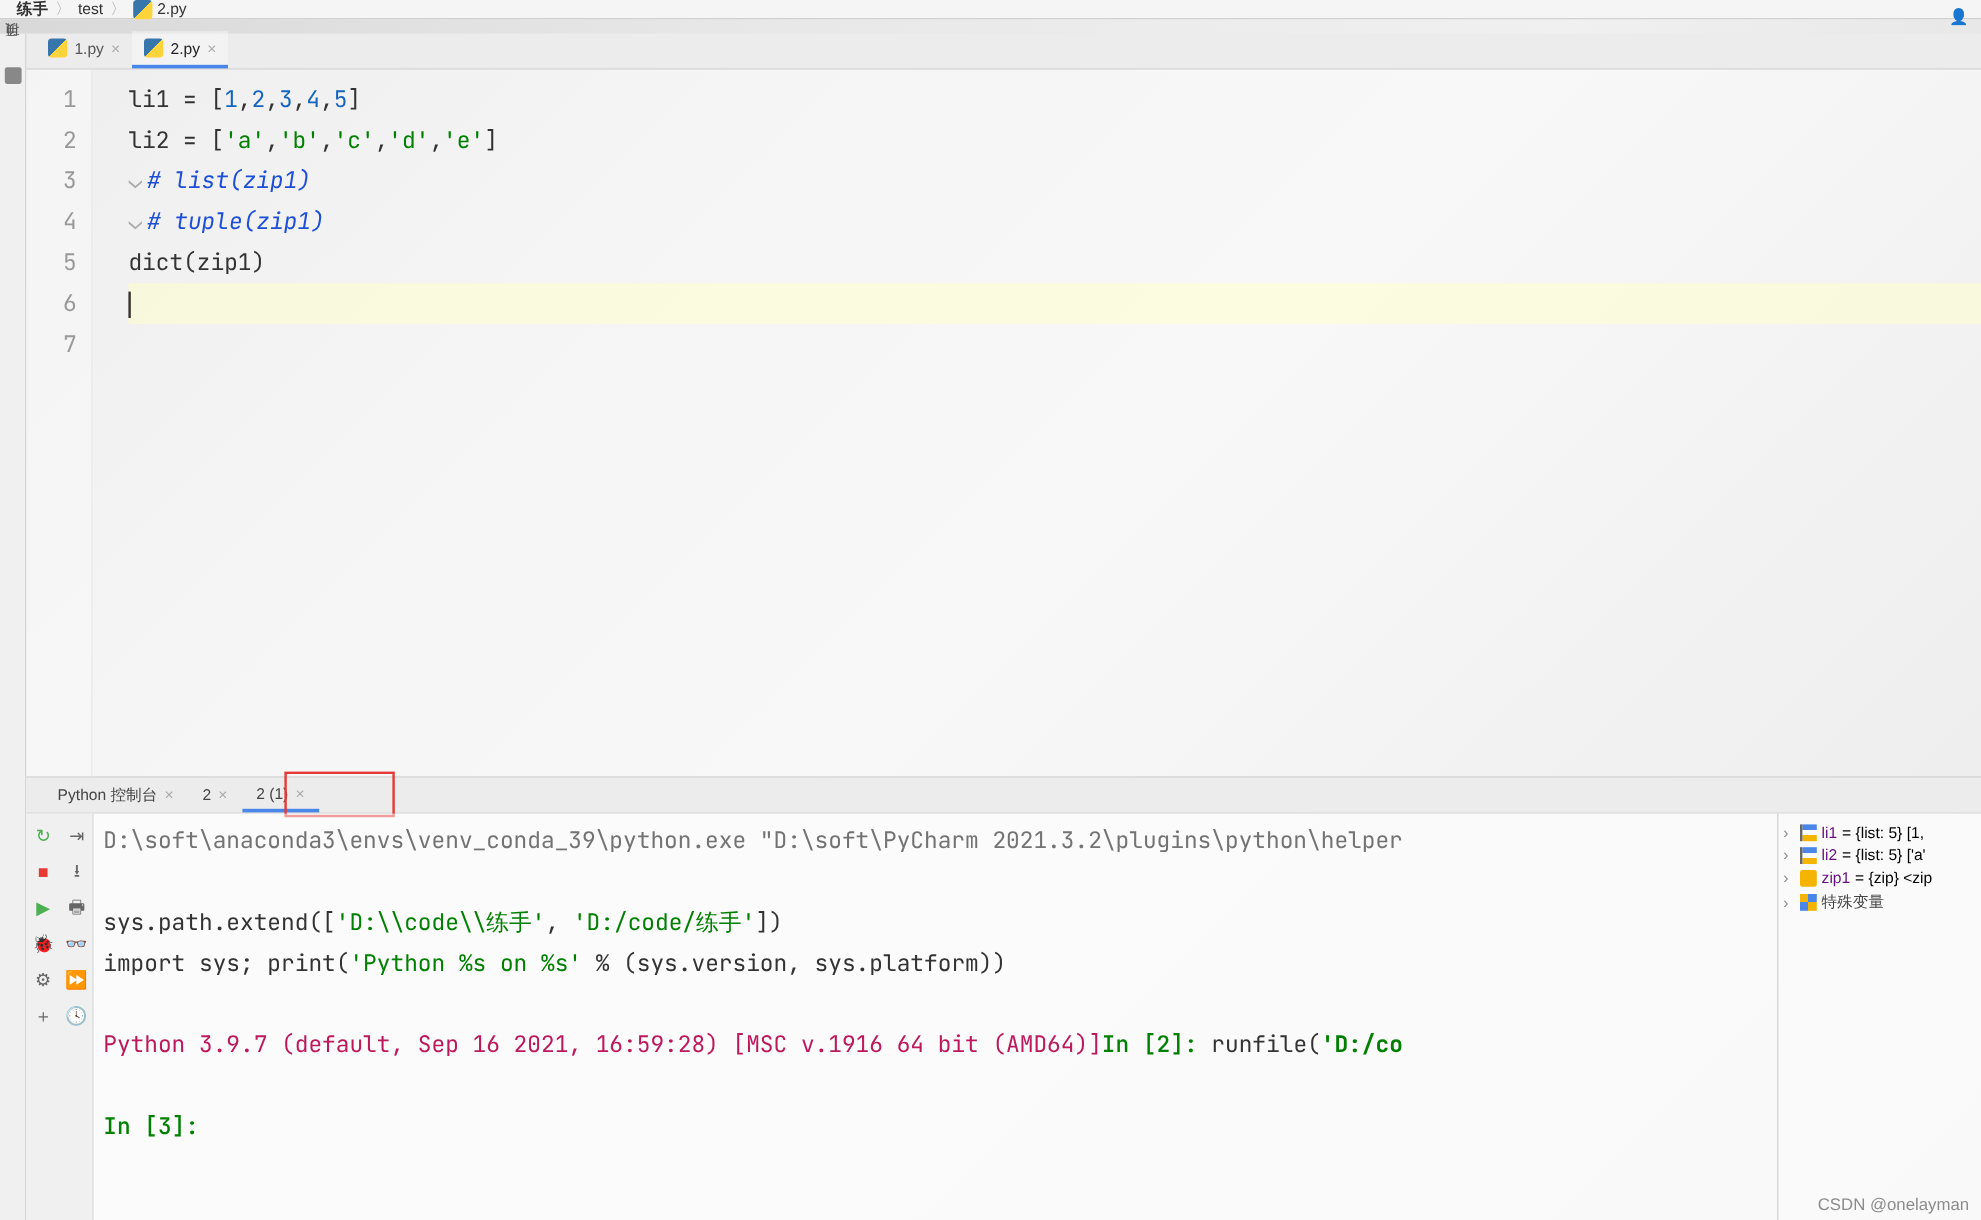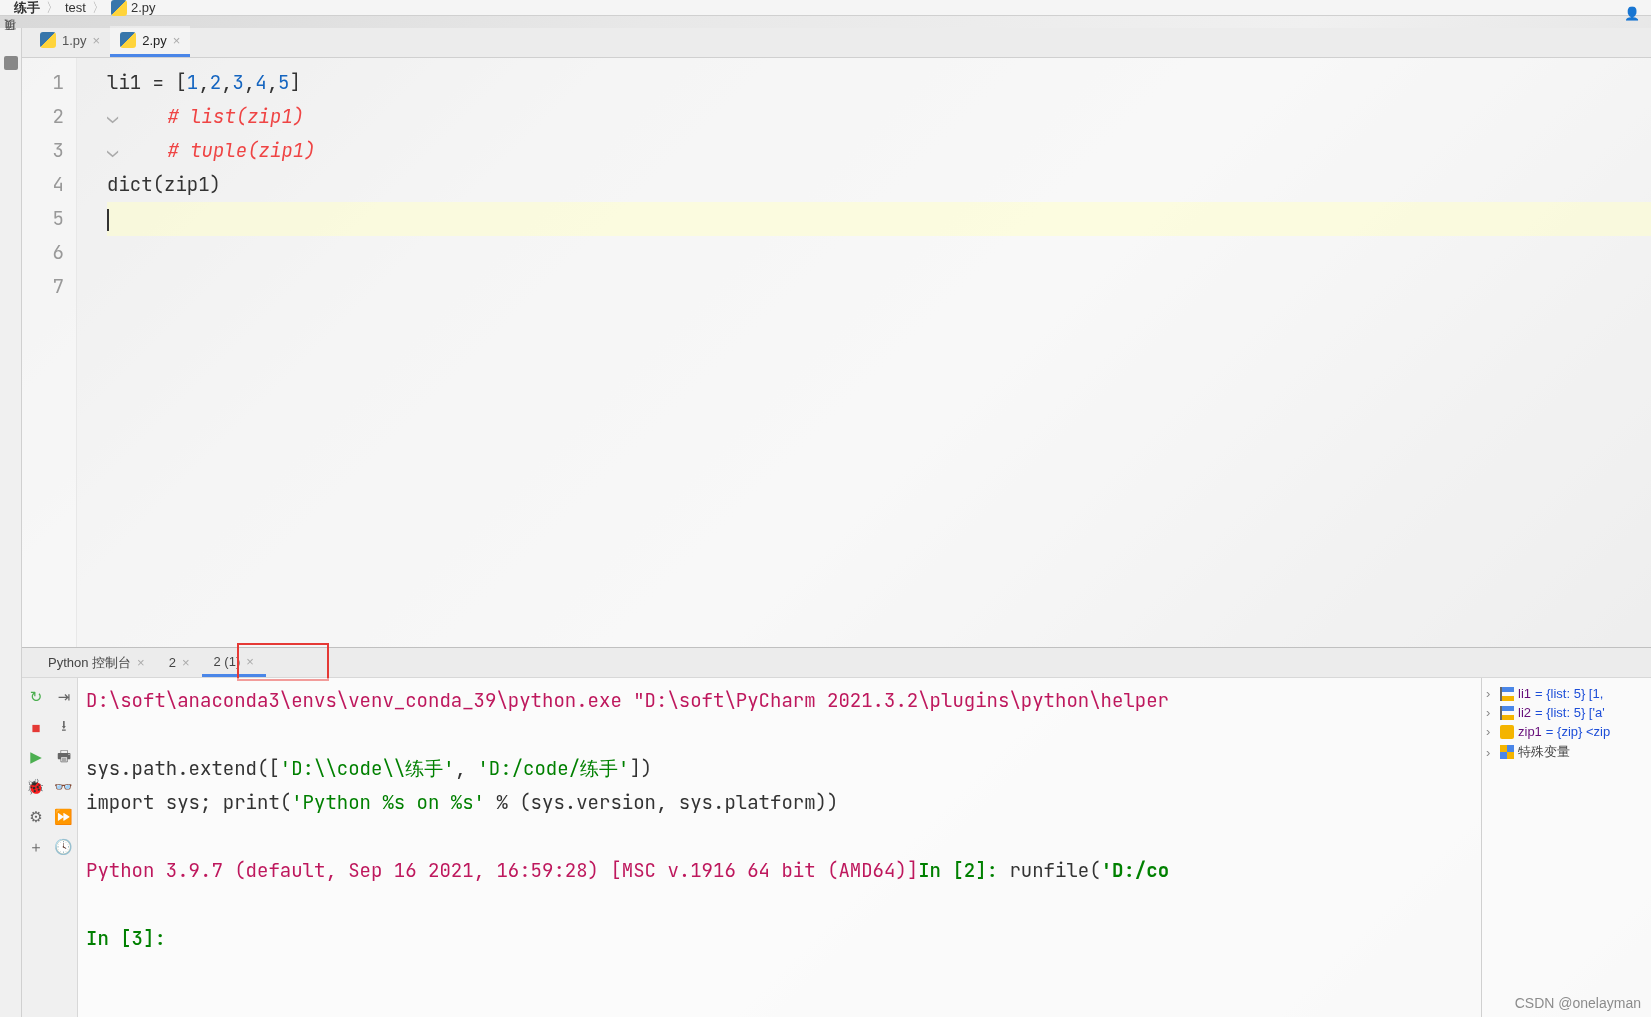--- a/index.html
+++ b/index.html
@@ -63,21 +63,21 @@
 .gutter {
   width: 55px; text-align: right; padding: 8px 12px 8px 0;
   color: #999; background: rgba(248,248,248,0.6); border-right: 1px solid #e8e8e8;
   line-height: 34px;
 }
 .code-area { flex: 1; padding: 8px 0 8px 30px; line-height: 34px; position: relative; }
 .code-line { white-space: pre; }
 .current-line { background: rgba(255,255,200,0.5); display: block; width: 100%; }
 .tok-num { color: #1565c0; }
 .tok-str { color: #008000; }
-.tok-cmt { color: #ef4444; font-style: italic; margin-left: 45px; }
+.tok-cmt { color: #1d4ed8; font-style: italic; }
 .cursor-bar { display: inline-block; width: 2px; height: 22px; background: #333; vertical-align: middle; }
 .fold-mark { color: #aaa; margin-right: 4px; }
 .console-wrap {
   height: 370px; display: flex; flex-direction: column;
   border-top: 1px solid #c0c0c0; background: rgba(248,248,248,0.85);
 }
 .console-tabs {
   height: 30px; display: flex; align-items: center; padding-left: 14px;
   background: #ececec; border-bottom: 1px solid #d8d8d8;
 }
@@ -102,37 +102,37 @@
   color: #666; font-size: 15px; cursor: pointer;
 }
 .tool-btn.green { color: #4caf50; }
 .tool-btn.red { color: #e53935; }
 .console-output {
   flex: 1; padding: 6px 8px;
   font-family: "JetBrains Mono", Consolas, monospace; font-size: 19px;
   color: #333; line-height: 34px; overflow: hidden;
   background: rgba(255,255,255,0.5);
 }
-.console-output .path { color: #be185d; }
+.console-output .path { color: #737373; }
 .console-output .str { color: #008000; }
 .console-output .prompt-in { color: #008000; font-weight: 500; }
 .console-output .ver { color: #be185d; }
 .vars-panel {
   width: 170px; border-left: 1px solid #d0d0d0;
   background: rgba(250,250,250,0.85); padding: 6px 4px;
   font-size: 13px; color: #444;
 }
 .var-row { display: flex; align-items: center; gap: 4px; padding: 2px 0; white-space: nowrap; overflow: hidden; }
 .var-chevron { color: #888; width: 10px; }
 .var-icon { width: 14px; height: 14px; display: inline-block; }
 .var-icon.list { background: linear-gradient(#4a86e8 33%, transparent 33%, transparent 66%, #f4b400 66%); border-left: 2px solid #666; }
 .var-icon.obj { background: #f4b400; border-radius: 2px; }
 .var-icon.special { background: conic-gradient(#4a86e8 0 25%, #f4b400 25% 50%, #4a86e8 50% 75%, #f4b400 75%); }
 .var-name-txt { color: #660e7a; }
-.var-meta { color: #1d4ed8; }
+.var-meta { color: #000000; }
 .watermark {
   position: absolute; bottom: 6px; right: 10px;
   color: rgba(120,120,120,0.85); font-size: 14px;
 }
 .folder-icon {
   width: 14px; height: 14px; display: inline-block;
   background: #888; border-radius: 2px;
 }
 </style>
 </head>
@@ -177,20 +177,21 @@
       <div>1</div>
       <div>2</div>
       <div>3</div>
       <div>4</div>
       <div>5</div>
       <div>6</div>
       <div>7</div>
     </div>
     <div class="code-area">
       <div class="code-line"><span>li1 = [</span><span class="tok-num">1</span>,<span class="tok-num">2</span>,<span class="tok-num">3</span>,<span class="tok-num">4</span>,<span class="tok-num">5</span><span>]</span></div>
+      <div class="code-line"><span>li2 = [</span><span class="tok-str">'a'</span>,<span class="tok-str">'b'</span>,<span class="tok-str">'c'</span>,<span class="tok-str">'d'</span>,<span class="tok-str">'e'</span><span>]</span></div>
       <div class="code-line"><span class="fold-mark">⌄</span><span class="tok-cmt"># list(zip1)</span></div>
       <div class="code-line"><span class="fold-mark">⌄</span><span class="tok-cmt"># tuple(zip1)</span></div>
       <div class="code-line">dict(zip1)</div>
       <div class="code-line current-line"><span class="cursor-bar"></span></div>
     </div>
   </div>
 
   <div class="console-wrap">
     <div class="console-tabs" style="position:relative;">
       <div class="console-tab">

